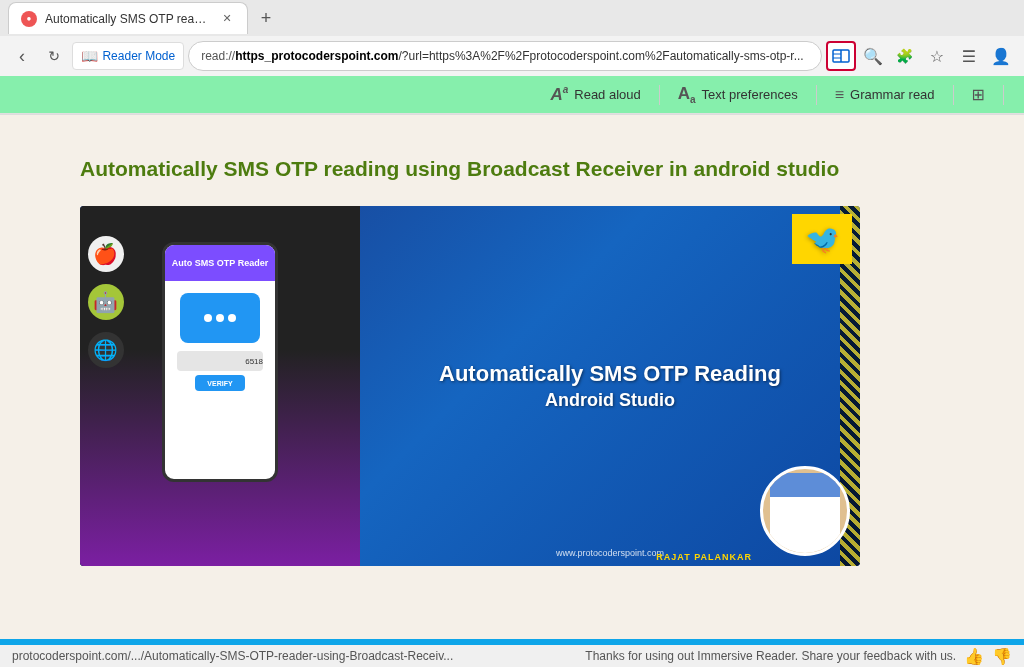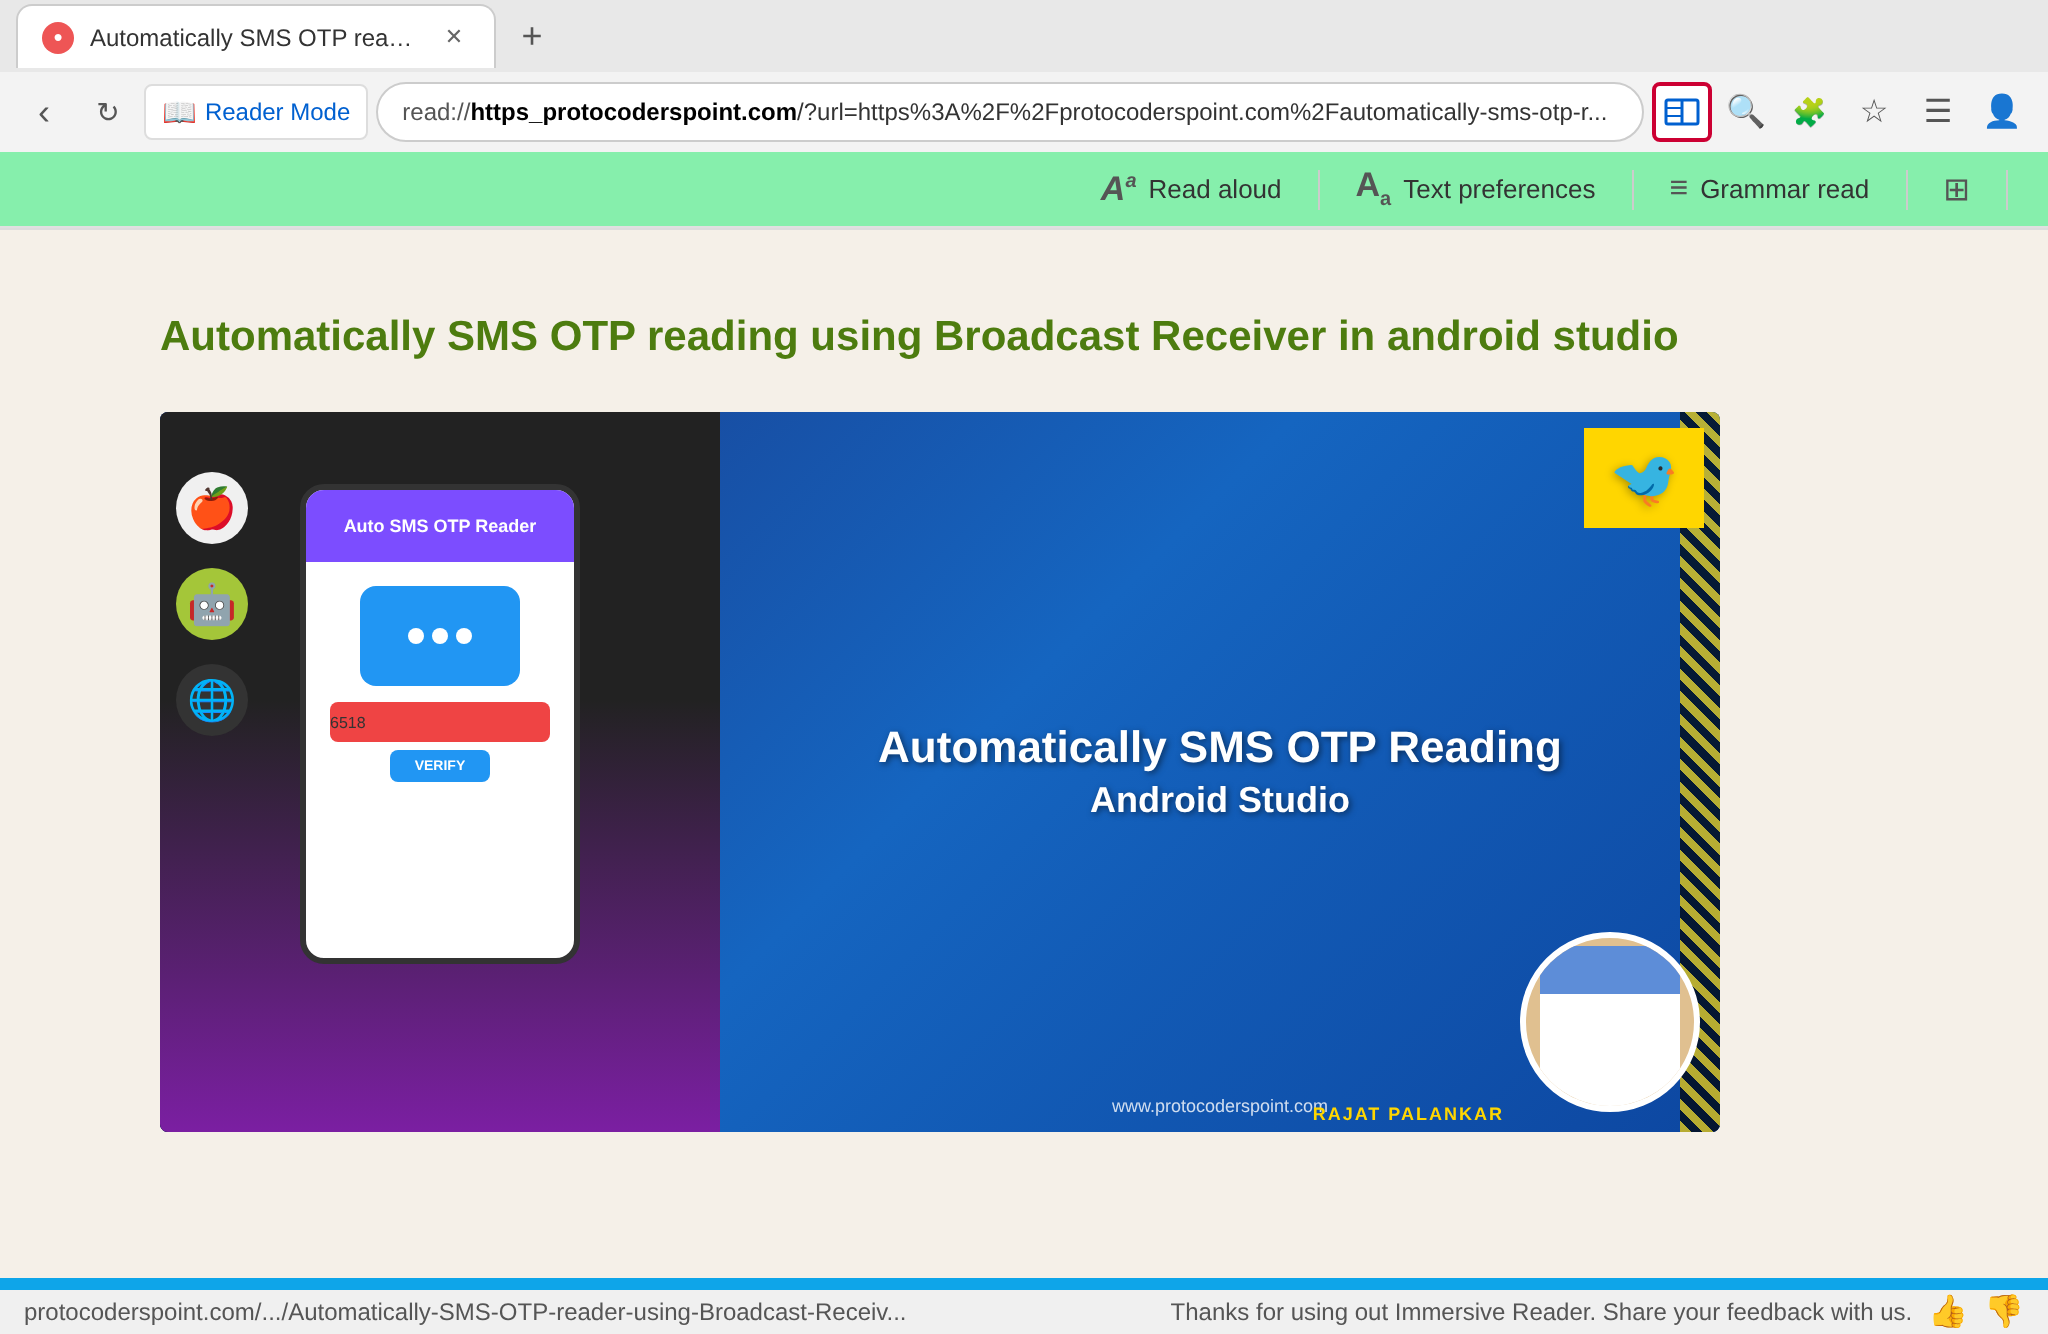--- a/index.html
+++ b/index.html
@@ -36,26 +36,26 @@
 
     
     .content-area { background: #f5f0e8; padding: 40px 80px; overflow-y: auto; height: calc(667px - 36px - 40px - 38px - 28px); }
     .article-title { font-size: 21px; font-weight: 700; color: #4d7c0f; line-height: 1.3; margin-bottom: 24px; max-width: 760px; }
     .article-image { width: 780px; height: 360px; border-radius: 4px; overflow: hidden; background: #1a3a7a; position: relative; }
 
     
     .banner-inner { width: 100%; height: 100%; background: linear-gradient(135deg, #1a3a8a 0%, #1565c0 50%, #0d47a1 100%); display: flex; position: relative; overflow: hidden; }
     .banner-left { width: 280px; flex-shrink: 0; background: #222; position: relative; overflow: hidden; display: flex; flex-direction: column; align-items: center; padding: 16px 0; gap: 12px; }
     .banner-left-bg { position: absolute; bottom: 0; left: 0; right: 0; height: 60%; background: linear-gradient(to top, #7b1fa2 0%, transparent 100%); }
-    .phone-mockup { width: 140px; height: 240px; background: #fff; border-radius: 12px; border: 3px solid #333; position: relative; z-index: 2; overflow: hidden; margin-top: 20px; }
+    .phone-mockup { width: 116px; height: 240px; background: #fff; border-radius: 12px; border: 3px solid #333; position: relative; z-index: 2; overflow: hidden; margin-top: 20px; }
     .phone-header { background: #7c4dff; height: 36px; display: flex; align-items: center; justify-content: center; font-size: 9px; color: #fff; font-weight: 600; }
     .phone-body { padding: 8px; }
     .chat-bubble { background: #2196f3; border-radius: 8px; width: 80px; height: 50px; margin: 4px auto; display: flex; align-items: center; justify-content: center; gap: 4px; }
     .chat-dot { width: 8px; height: 8px; background: #fff; border-radius: 50%; }
-    .phone-input { background: #ef4444; border-radius: 4px; height: 20px; margin: 8px 4px 4px; display: flex; align-items: center; justify-content: flex-start; font-size: 8px; color: #333; }
+    .phone-input { background: #e5e5e5; border-radius: 4px; height: 20px; margin: 8px 4px 4px; display: flex; align-items: center; justify-content: flex-end; font-size: 8px; color: #333; }
     .phone-btn { background: #2196f3; border-radius: 4px; height: 16px; width: 50px; margin: 4px auto; display: flex; align-items: center; justify-content: center; font-size: 7px; color: #fff; font-weight: 700; }
     .sidebar-icons { position: absolute; left: 8px; top: 30px; display: flex; flex-direction: column; gap: 12px; z-index: 3; }
     .side-icon { width: 36px; height: 36px; border-radius: 50%; display: flex; align-items: center; justify-content: center; font-size: 18px; }
     .side-icon.apple { background: #f0f0f0; }
     .side-icon.android { background: #a4c639; }
     .side-icon.web { background: #333; color: #fff; }
     .banner-right { flex: 1; display: flex; flex-direction: column; align-items: center; justify-content: center; padding: 20px; position: relative; }
     .banner-title { font-size: 22px; font-weight: 700; color: #fff; text-align: center; line-height: 1.3; text-shadow: 1px 1px 3px rgba(0,0,0,0.5); }
     .banner-subtitle { font-size: 18px; font-weight: 700; color: #fff; text-align: center; }
     .banner-avatar { position: absolute; bottom: 10px; right: 10px; width: 90px; height: 90px; border-radius: 50%; background: #e0c090; border: 3px solid #fff; overflow: hidden; display: flex; align-items: flex-end; justify-content: center; }

